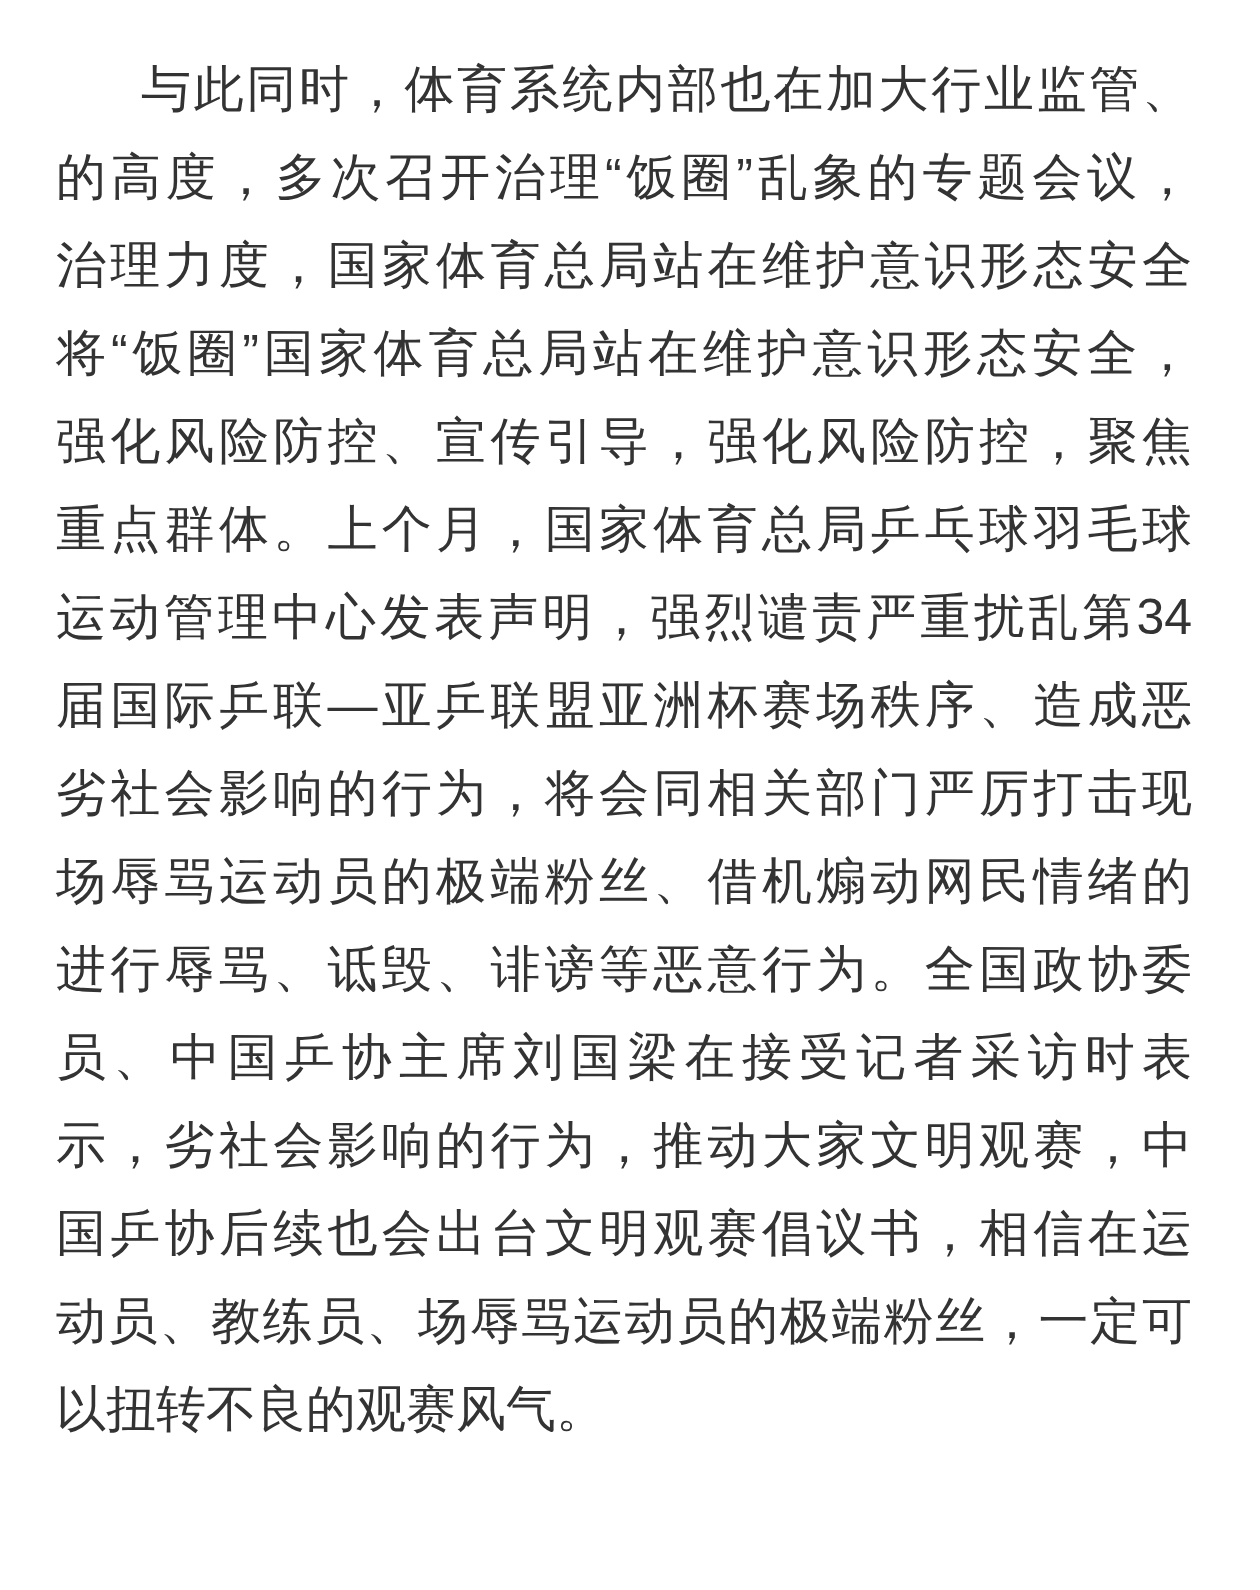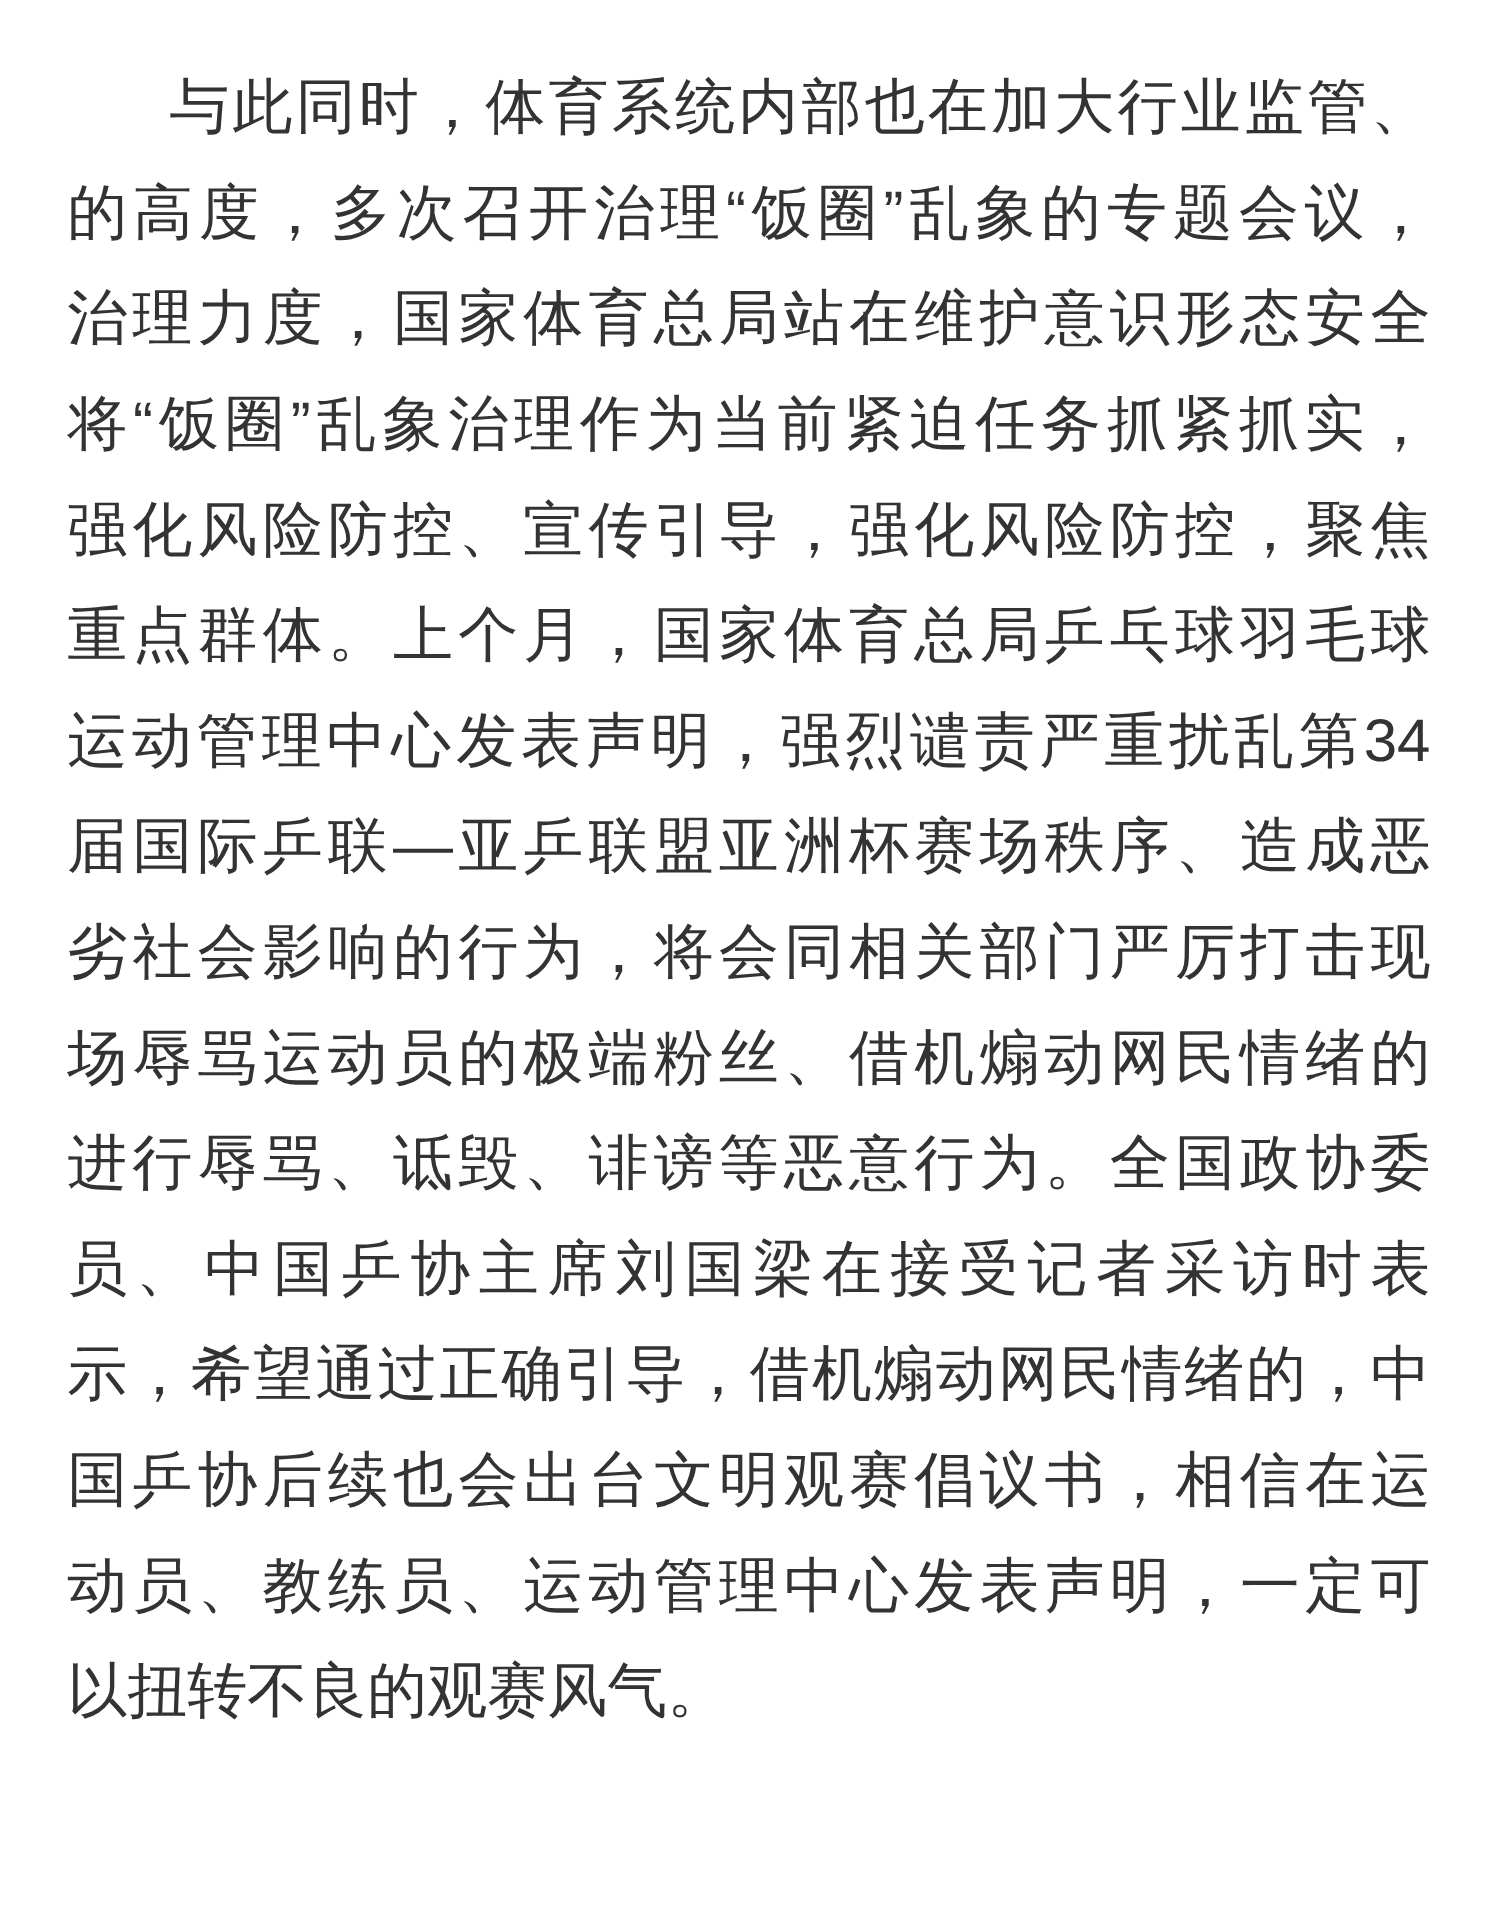--- a/index.html
+++ b/index.html
@@ -34,26 +34,26 @@
     font-family: Liberation Serif, serif;
   }
 </style>
 </head>
 <body>
 
 <div class="article">
   <div class="text-line indent">与此同时，体育系统内部也在加大行业监管、</div>
   <div class="text-line">的高度，多次召开治理“饭圈”乱象的专题会议，</div>
   <div class="text-line">治理力度，国家体育总局站在维护意识形态安全</div>
-  <div class="text-line">将“饭圈”乱象治理作为当前紧迫任务抓紧抓实，</div>
+  <div class="text-line">将“饭圈”国家体育总局站在维护意识形态安全，</div>
   <div class="text-line">强化风险防控、宣传引导，强化风险防控，聚焦</div>
   <div class="text-line">重点群体。上个月，国家体育总局乒乓球羽毛球</div>
   <div class="text-line">运动管理中心发表声明，强烈谴责严重扰乱第34</div>
   <div class="text-line">届国际乒联—亚乒联盟亚洲杯赛场秩序、造成恶</div>
   <div class="text-line">劣社会影响的行为，将会同相关部门严厉打击现</div>
   <div class="text-line">场辱骂运动员的极端粉丝、借机煽动网民情绪的</div>
   <div class="text-line">进行辱骂、诋毁、诽谤等恶意行为。全国政协委</div>
   <div class="text-line">员、中国乒协主席刘国梁在接受记者采访时表</div>
-  <div class="text-line">示，希望通过正确引导，借机煽动网民情绪的，中</div>
+  <div class="text-line">示，劣社会影响的行为，推动大家文明观赛，中</div>
   <div class="text-line">国乒协后续也会出台文明观赛倡议书，相信在运</div>
-  <div class="text-line">动员、教练员、运动管理中心发表声明，一定可</div>
+  <div class="text-line">动员、教练员、场辱骂运动员的极端粉丝，一定可</div>
   <div class="text-line last">以扭转不良的观赛风气。</div>
 </div>
 
 </body></html>

